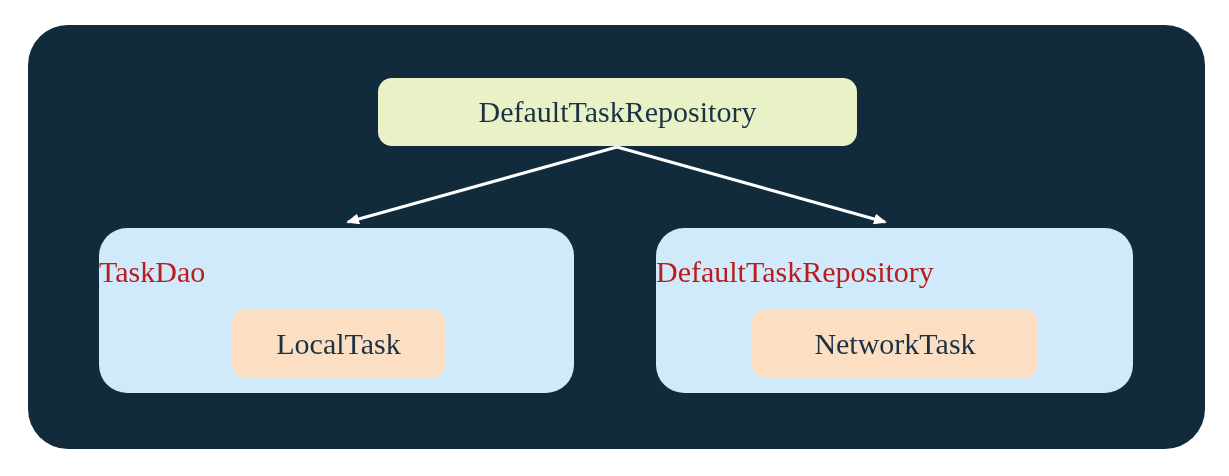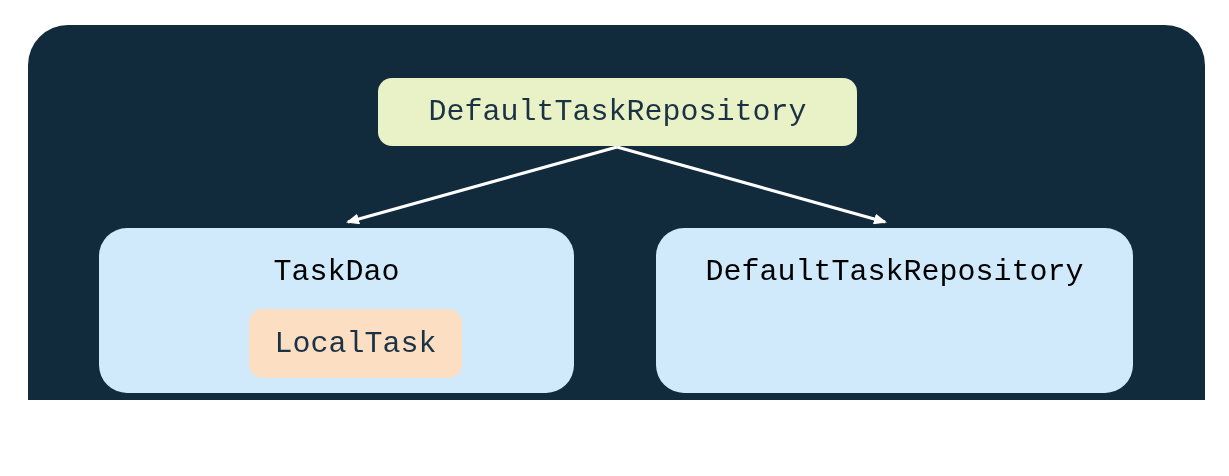--- a/index.html
+++ b/index.html
@@ -3,23 +3,23 @@
 <meta charset="utf-8">
 <style>
   html, body {
     margin: 0;
     padding: 0;
     background: #ffffff;
   }
   .stage {
     position: relative;
     width: 1229px;
-    height: 400px;
+    height: 476px;
     background: #ffffff;
-    font-family: Liberation Mono, monospace;
+    font-family: Liberation Serif, serif;
     overflow: hidden;
   }
   .panel {
     position: absolute;
     left: 28px;
     top: 25px;
     width: 1177px;
     height: 424px;
     background: #112b3c;
     border-radius: 40px;
@@ -48,36 +48,34 @@
     border-radius: 28px;
     display: block;
   }
   .node-source-left  { left: 99px;  width: 475px; }
   .node-source-right { left: 656px; width: 477px; }
   .node-title {
     position: absolute;
     top: 27px;
     left: 0;
     width: 100%;
-    text-align: center;
     font-size: 30px;
-    color: #000000;
+    color: #b91c1c;
   }
   .entity {
     position: absolute;
     top: 81px;
     height: 69px;
     background: #fcdfc2;
     border-radius: 14px;
     display: flex;
     align-items: center;
     justify-content: center;
     font-size: 30px;
     color: #1b3245;
-    margin-left: 17px;
   }
   .entity-local   { left: 133px; width: 213px; }
   .entity-network { left: 96px;  width: 286px; }
   .arrows {
     position: absolute;
     left: 0;
     top: 0;
     width: 1229px;
     height: 476px;
     pointer-events: none;
@@ -105,14 +103,17 @@
 
   <div class="node node-source node-source-left">
     <div class="node-title">TaskDao</div>
     <div class="entity entity-local">
       <span>LocalTask</span>
     </div>
   </div>
 
   <div class="node node-source node-source-right">
     <div class="node-title">DefaultTaskRepository</div>
+    <div class="entity entity-network">
+      <span>NetworkTask</span>
+    </div>
   </div>
 </div>
 
 </body></html>

